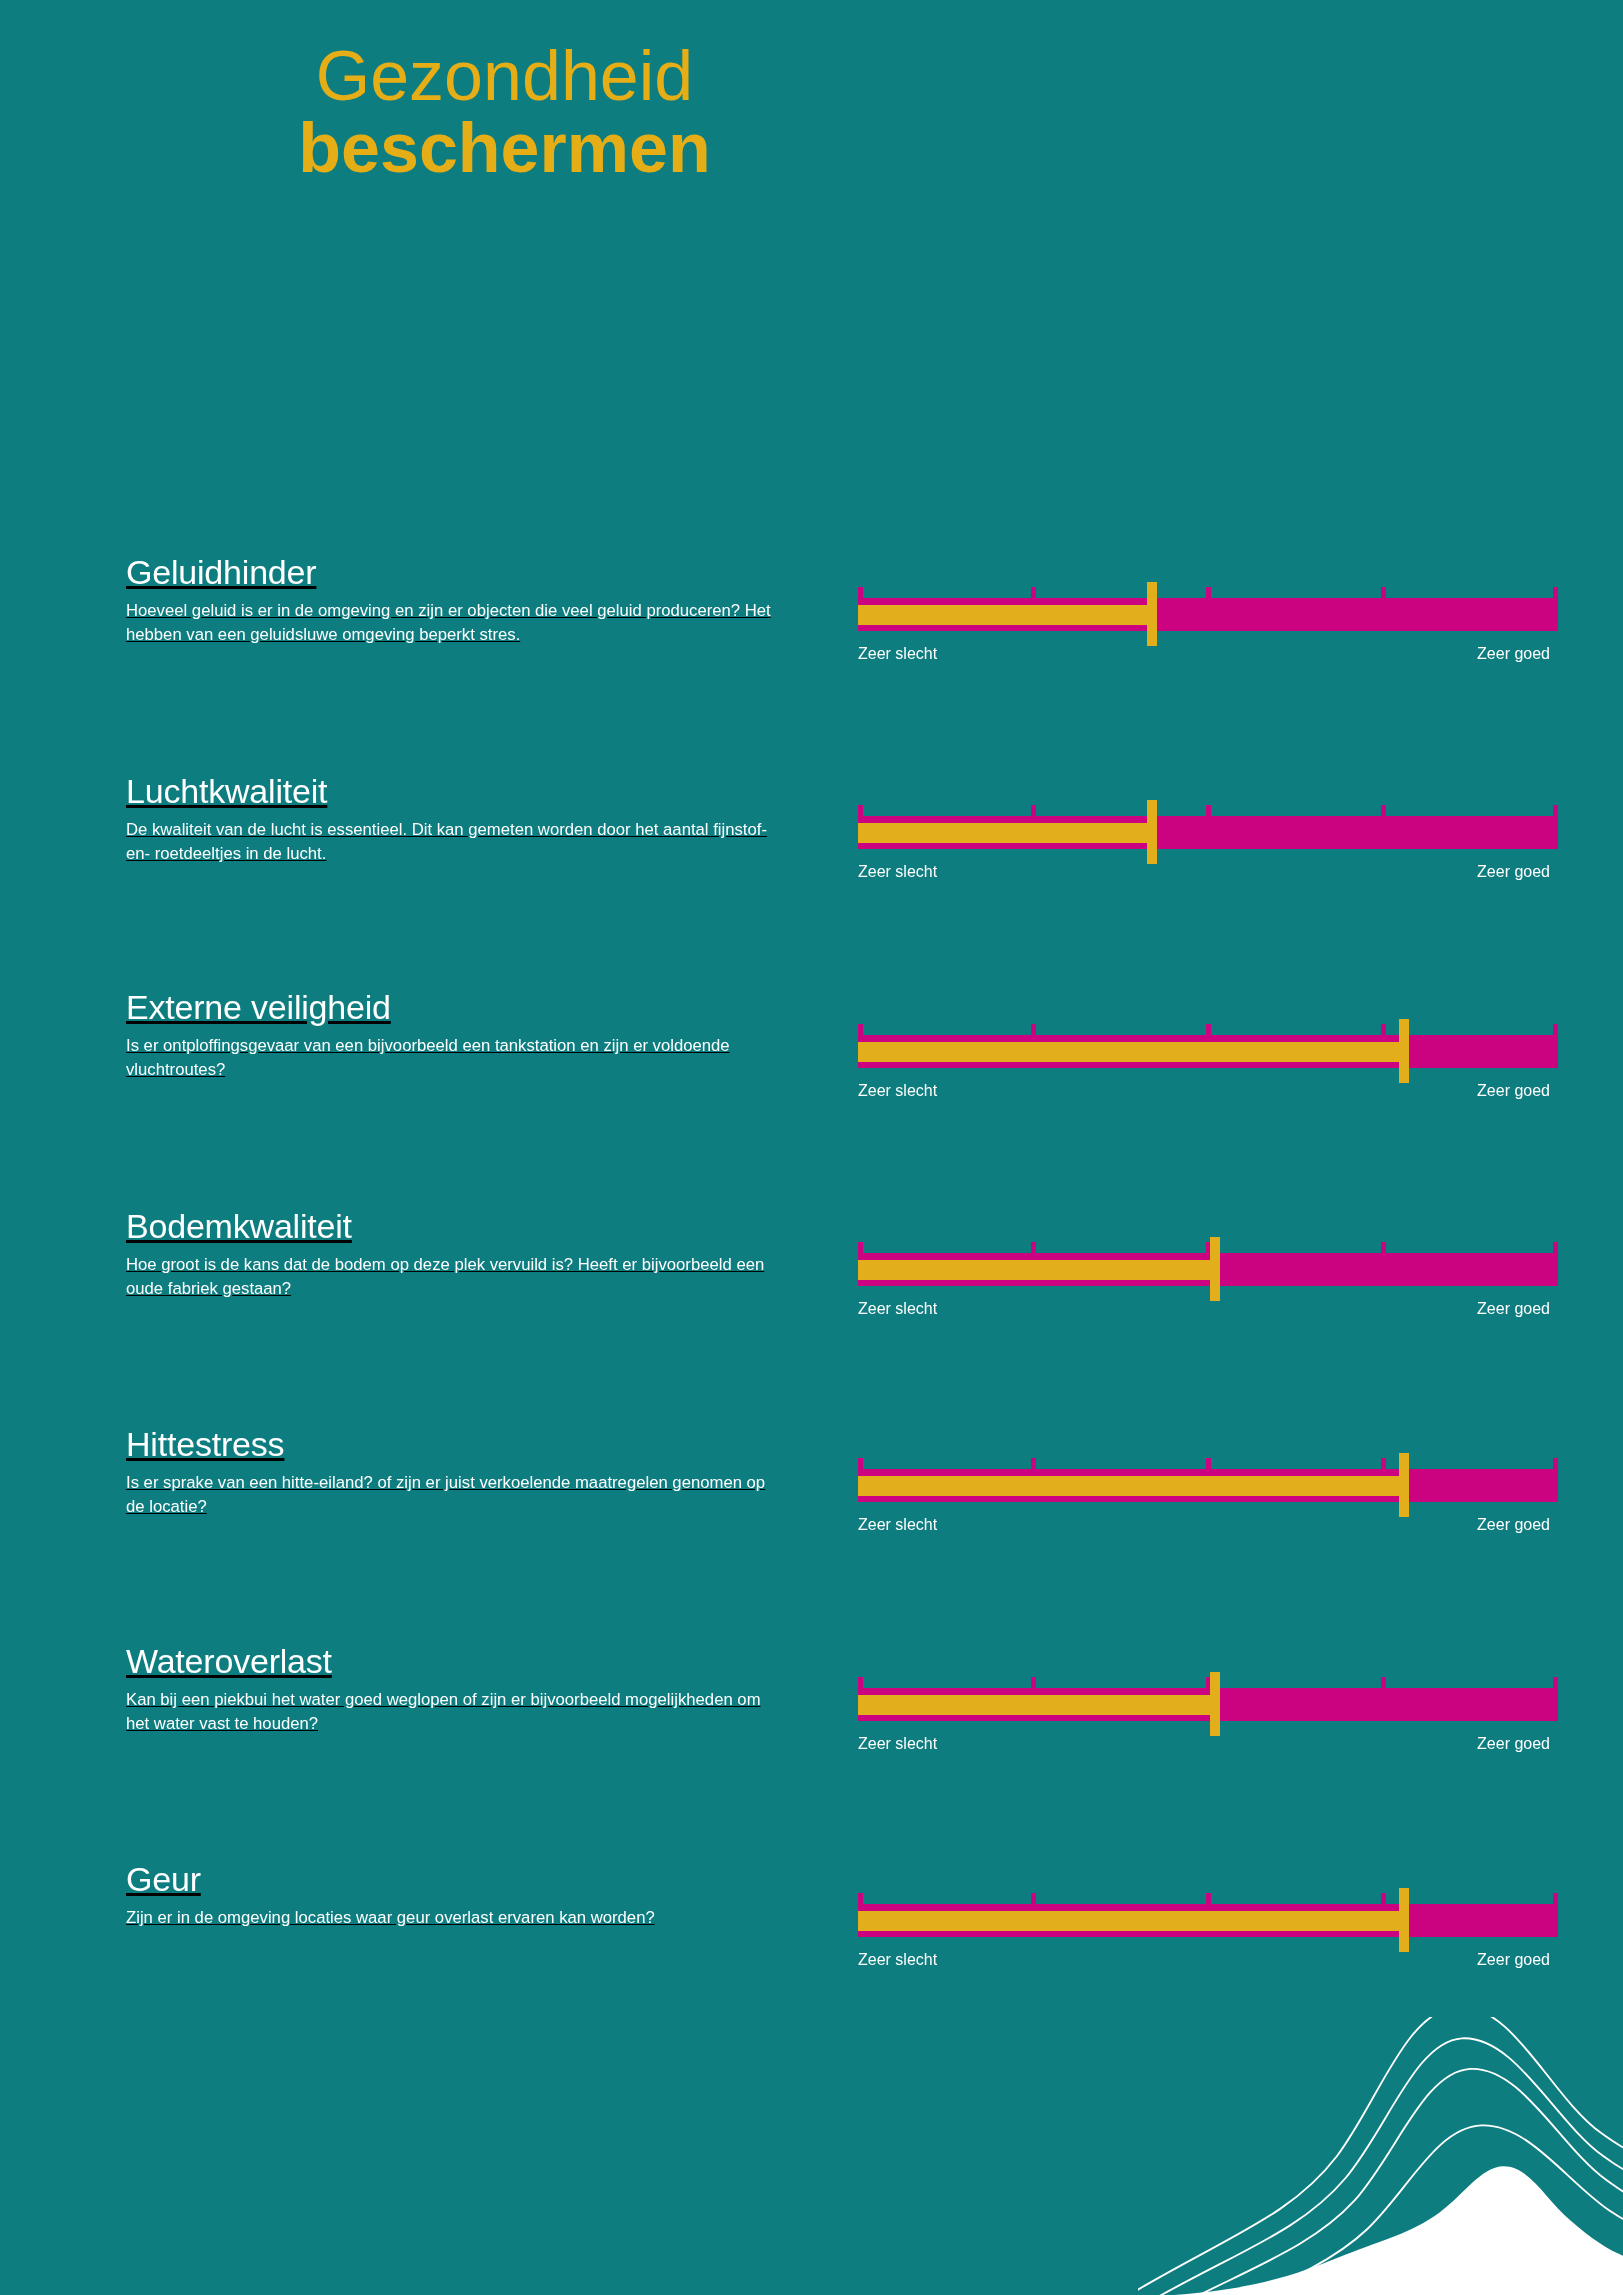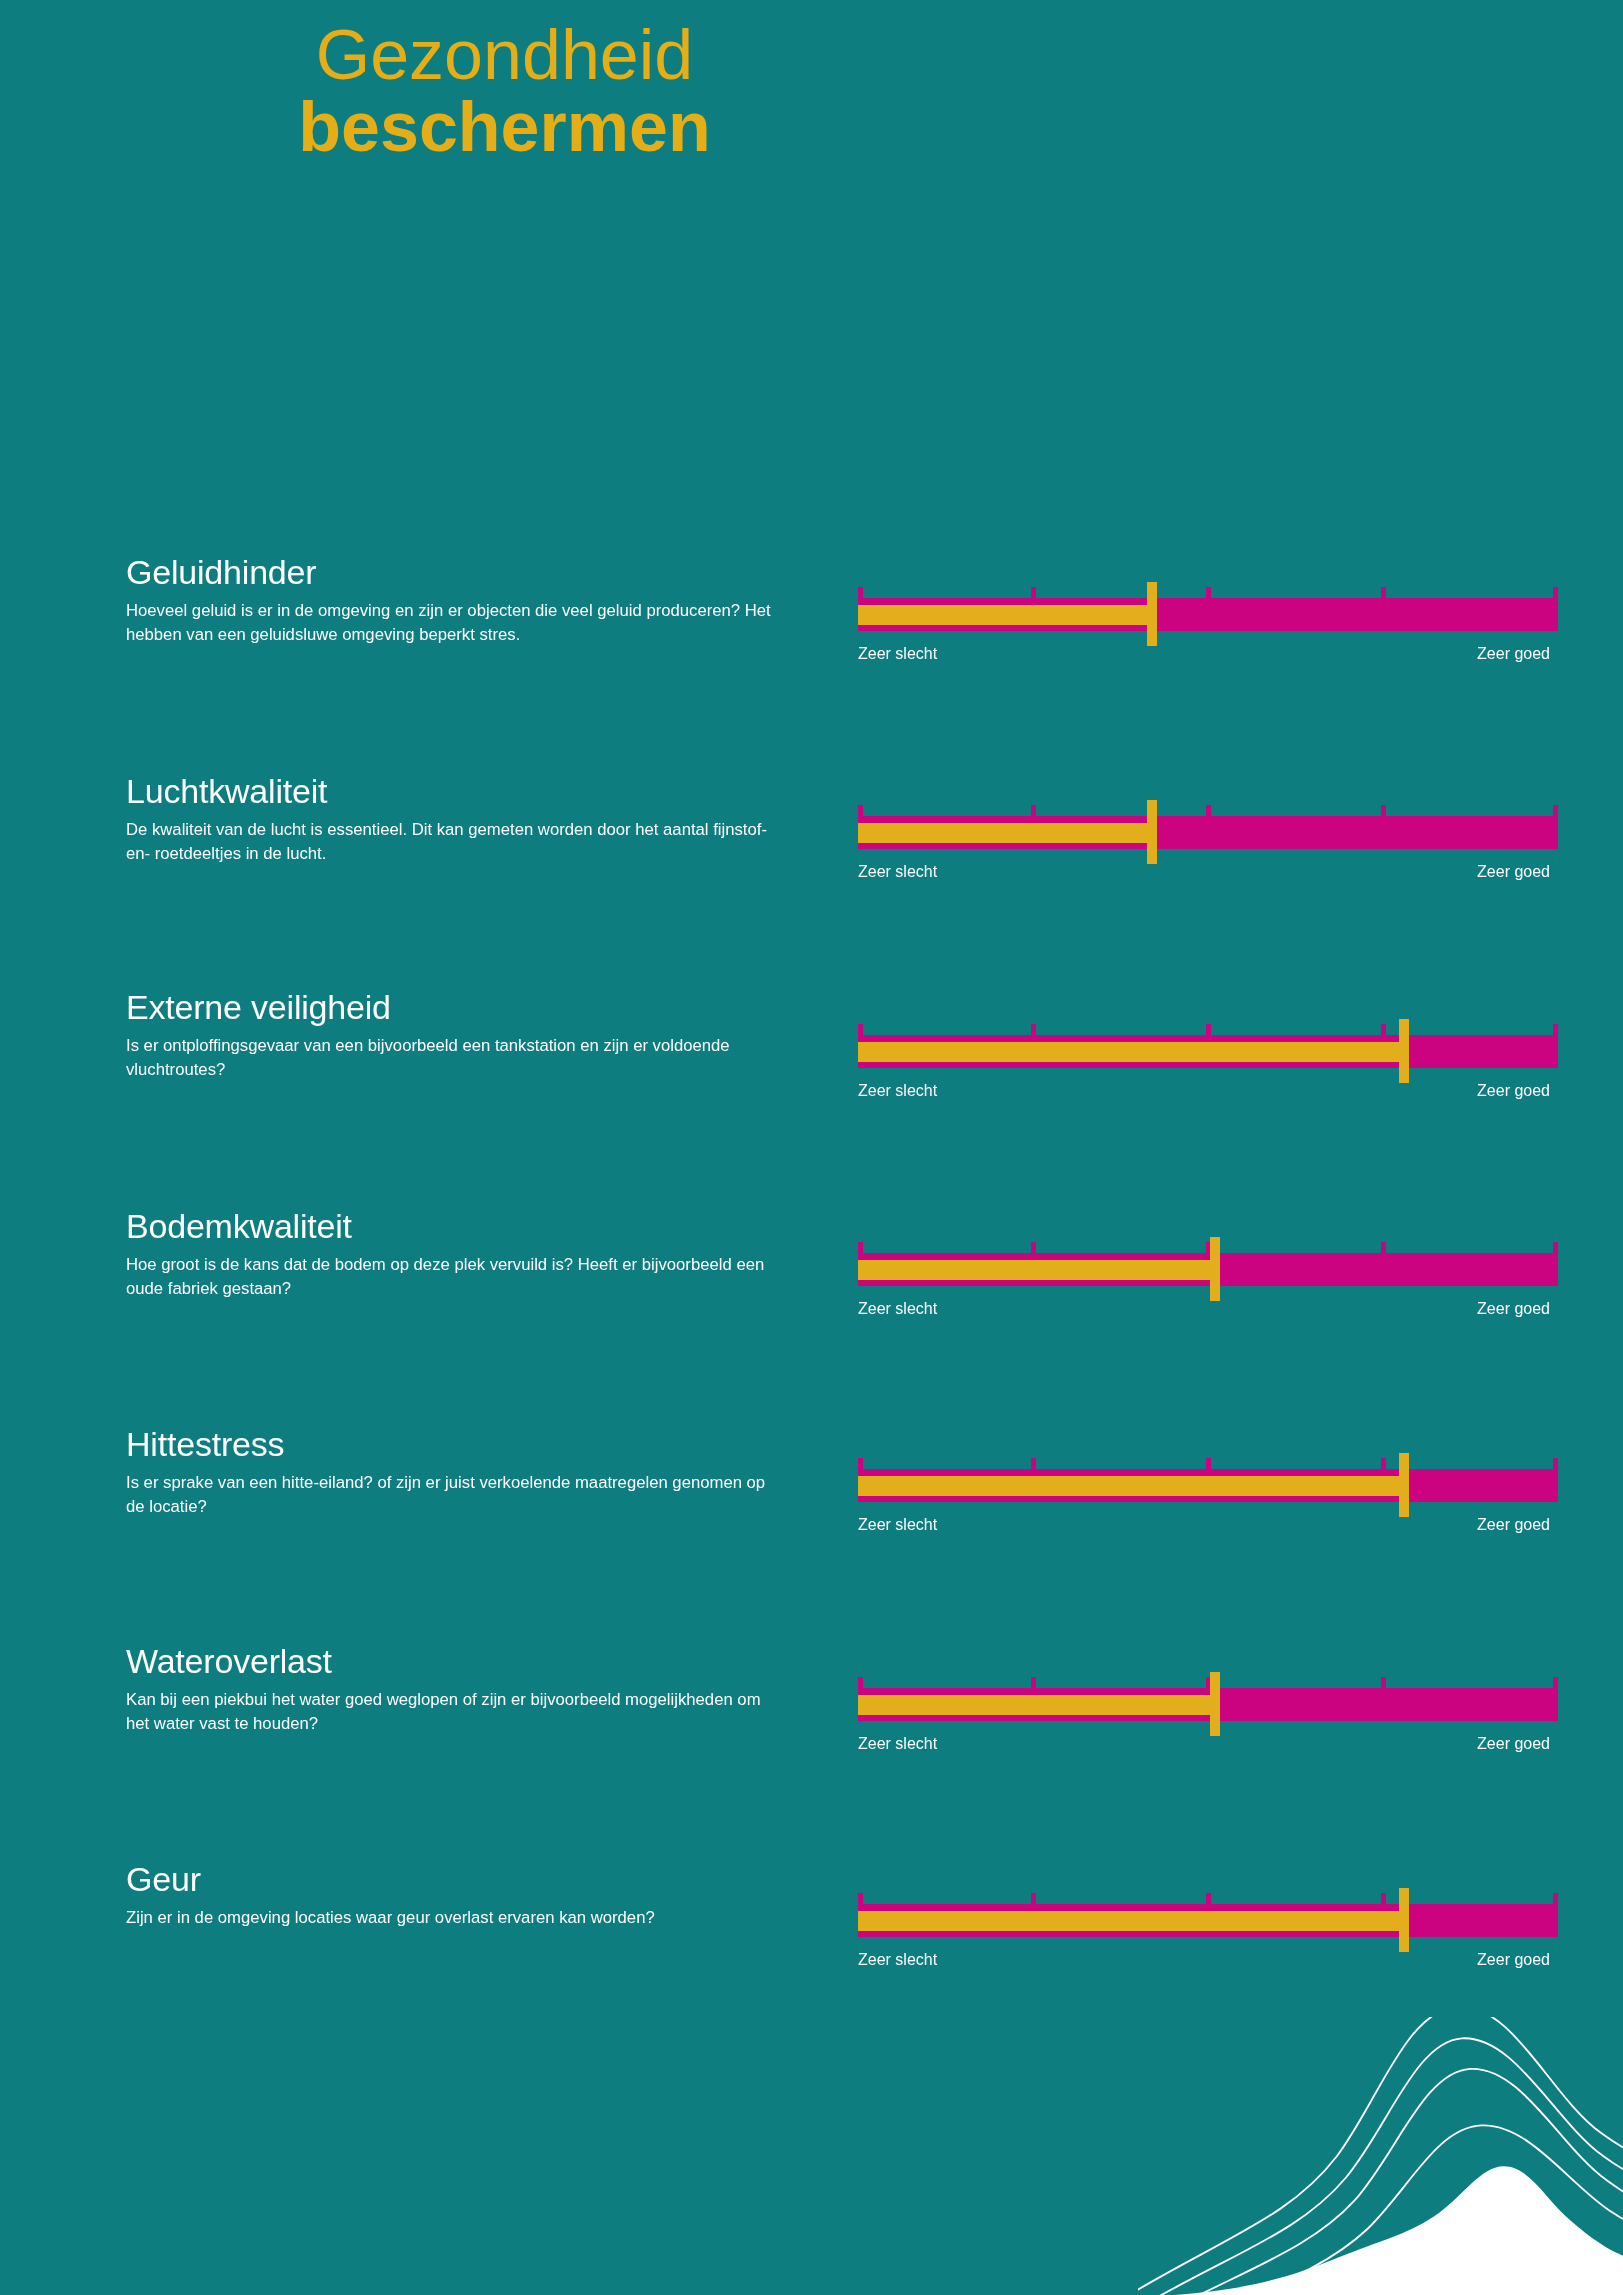--- a/index.html
+++ b/index.html
@@ -25,41 +25,42 @@
     text-align: center;
     line-height: 1.04;
   }
   .title-line {
     color: #e5ad16;
     font-size: 70px;
     letter-spacing: 0px;
     display: block;
     font-stretch: condensed;
   }
-  .title-line.thin  { font-weight: 300; }
+  .title-line.thin  { font-weight: 300; margin-top: 21px; }
   .title-line.bold  { font-weight: 700; }
 
   
   .rows {
     position: absolute;
     left: 0;
     top: 0;
     width: 1624px;
     height: 2295px;
   }
   .row {
     position: absolute;
     left: 0;
     width: 1624px;
   }
 
   .text-col {
     position: absolute;
     left: 126px;
     width: 657px;
+    text-decoration: underline;
   }
   .row-title {
     color: #ffffff;
     font-size: 34px;
     font-weight: 400;
     line-height: 1.0;
     margin: 0 0 10.2px 0;
     letter-spacing: -0.2px;
     white-space: nowrap;
   }

